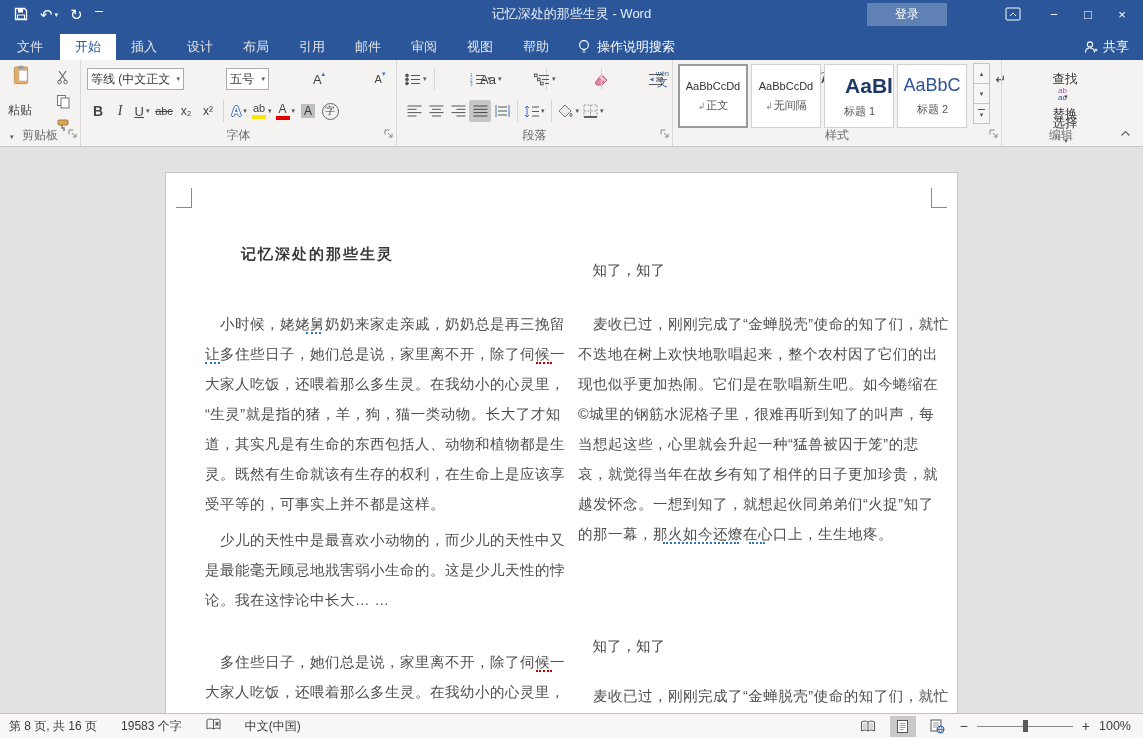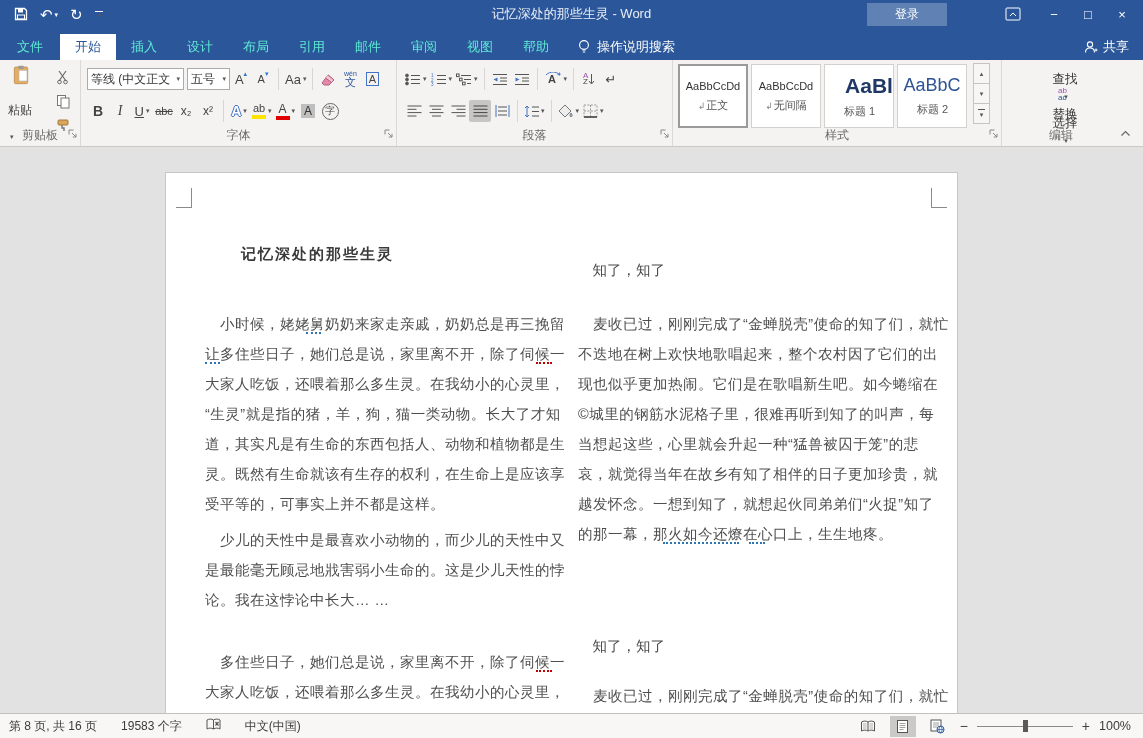--- a/index.html
+++ b/index.html
@@ -17,33 +17,33 @@
   .qat-more .car { font-size:7px; line-height:5px; }
   .tb-title { position:absolute; left:0; right:0; top:0; height:28px; line-height:28px; text-align:center; color:#E8EDF5; font-size:13px; pointer-events:none; }
   .tb-right { margin-left:auto; display:flex; align-items:center; height:28px; z-index:2; }
   .signin { background:rgba(255,255,255,.25); color:#fff; font-size:12px; padding:3px 28px; margin-right:58px;margin-left:32px; }
   .winbtn { width:34px; height:28px; display:flex; align-items:center; justify-content:center; color:#fff; font-size:13px; }
   .winbtn.close { margin-right:4px; }
   .ribopts { margin-right:16px; display:flex; align-items:center; }
 
   
   .tabrow { position:absolute; top:28px; left:0; right:0; height:32px; background:#2B579A; display:flex; align-items:flex-end; }
-  .tab { height:26px; line-height:26px; padding:0 15px; color:#5eead4; font-size:13px; white-space:nowrap; }
+  .tab { height:26px; line-height:26px; padding:0 15px; color:#e5e5e5; font-size:13px; white-space:nowrap; }
   .tab-file { padding:0 17px; }
   .tabstrip { display:flex; align-items:flex-end;justify-content:flex-end; }
   .tabstrip > div:nth-of-type(1) { background:#fff; color:#2B579A; }
   .tellme { display:flex; align-items:center; gap:7px; color:#fff; font-size:13px; height:26px; margin-left:14px; }
   .share { position:absolute; right:14px; bottom:4px; display:flex; align-items:center; gap:5px; color:#fff; font-size:13px; }
 
   
   .ribbon { position:absolute; top:60px; left:0; right:0; height:87px; background:#F4F3F2; border-bottom:1px solid #CBC9C7; }
   .rgroup { position:absolute; top:0; height:86px; border-right:1px solid #DBD9D7; }
   .glabel { position:absolute; bottom:2px; left:0; right:0; text-align:center; font-size:12px; color:#6B6B6B; }
   .launcher { position:absolute; right:3px; bottom:4px; opacity:.85; }
-  .r1 { position:absolute; top:7px; left:6px; display:flex; align-items:center; height:24px; }
+  .r1 { position:absolute; top:7px; left:6px; display:flex; align-items:center; height:24px;gap:39px; }
   .r2 { position:absolute; top:38px; left:6px; display:flex; align-items:center; height:26px; }
   .rbtn { display:flex; align-items:center; justify-content:center; min-width:22px; height:22px; padding:0 2px; color:#444; font-size:13px; }
   .rbtn.sel { background:#C8C6C4; border-radius:2px; }
   .vdiv { width:1px; height:22px; background:#D8D6D4; margin:0 4px; }
   .car { font-size:7px; color:#555; margin-left:2px; }
   .combo { height:22px; background:#fff; border:1px solid #ABABAB; display:flex; align-items:center; font-size:12px; color:#333; padding:0 3px; overflow:hidden; white-space:nowrap; }
   .combo .car { margin-left:auto; }
 
   
   .paste-big { position:absolute; left:8px; top:5px; width:40px; height:76px; display:flex; flex-direction:column; align-items:flex-start;gap:14px; }

